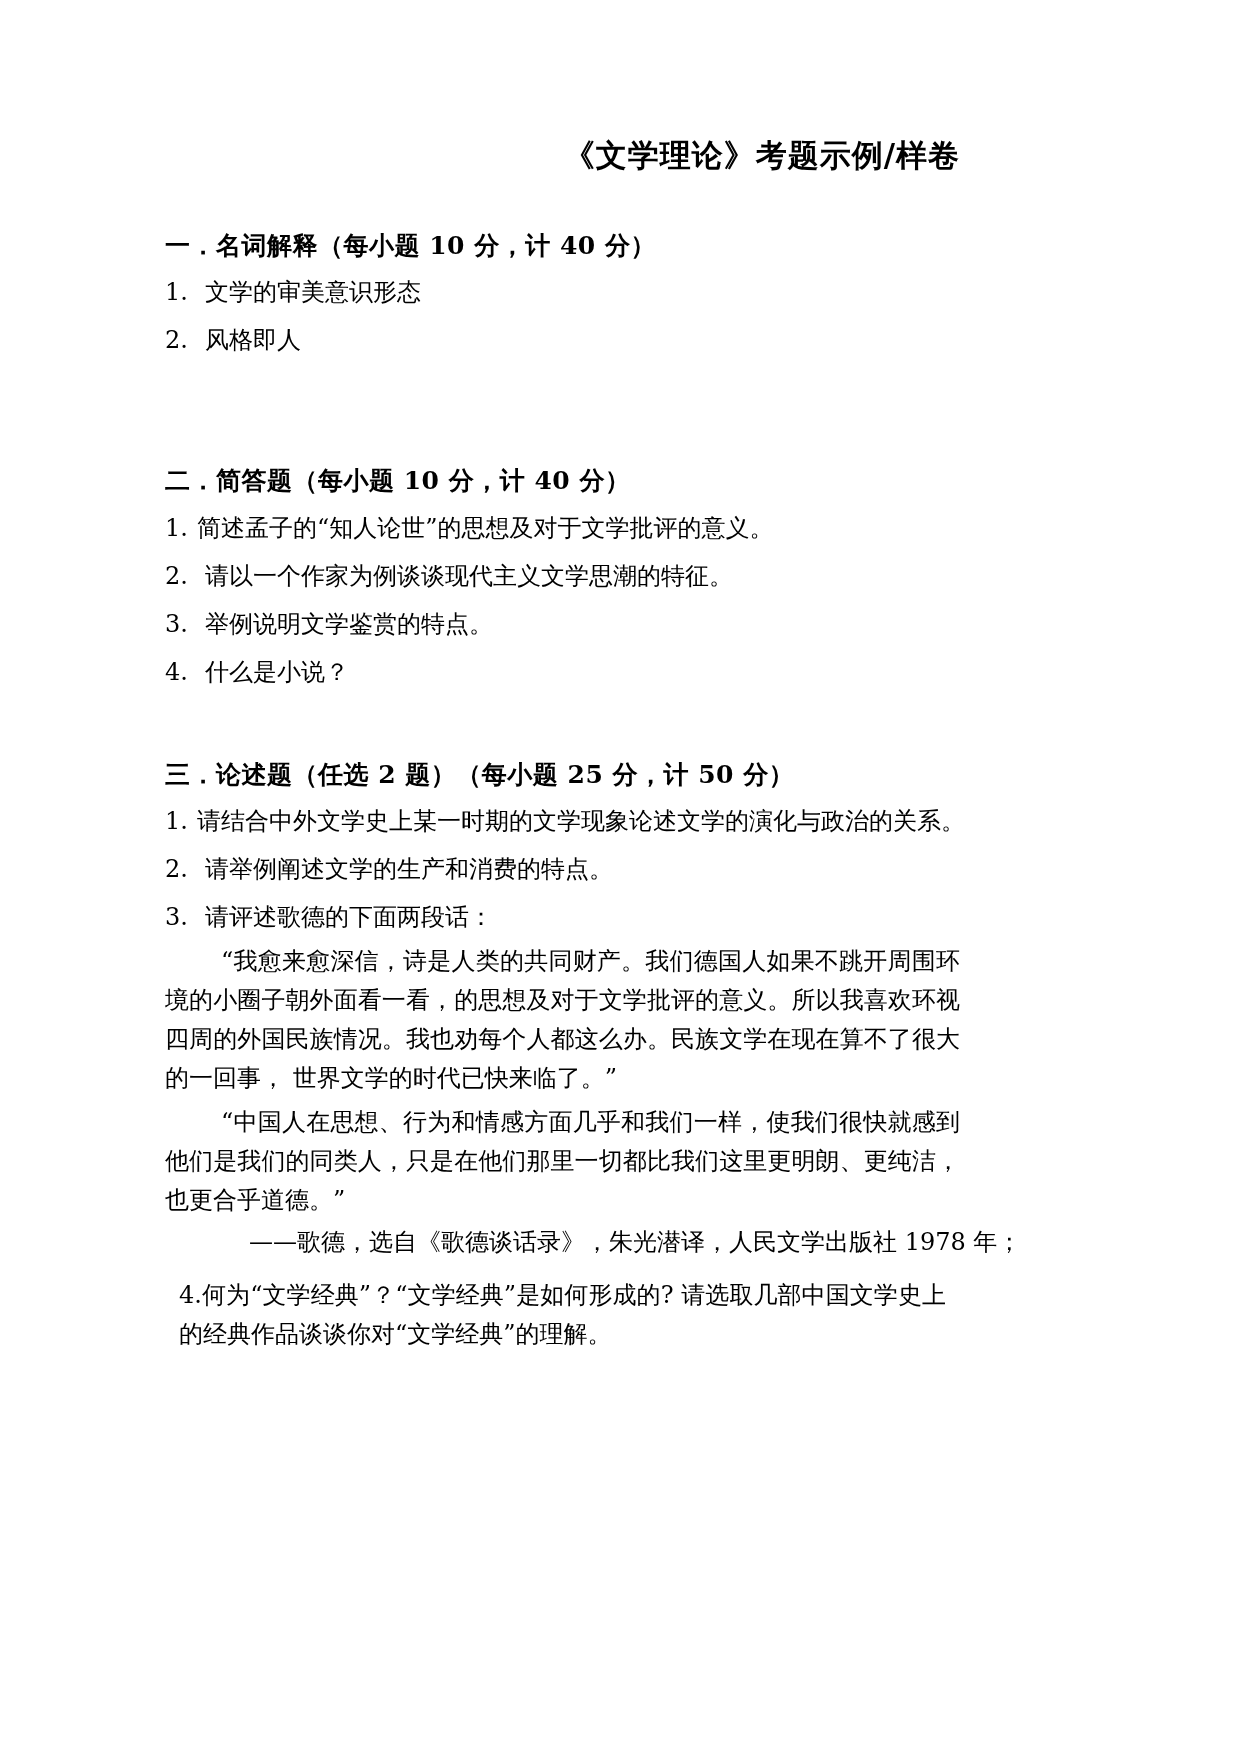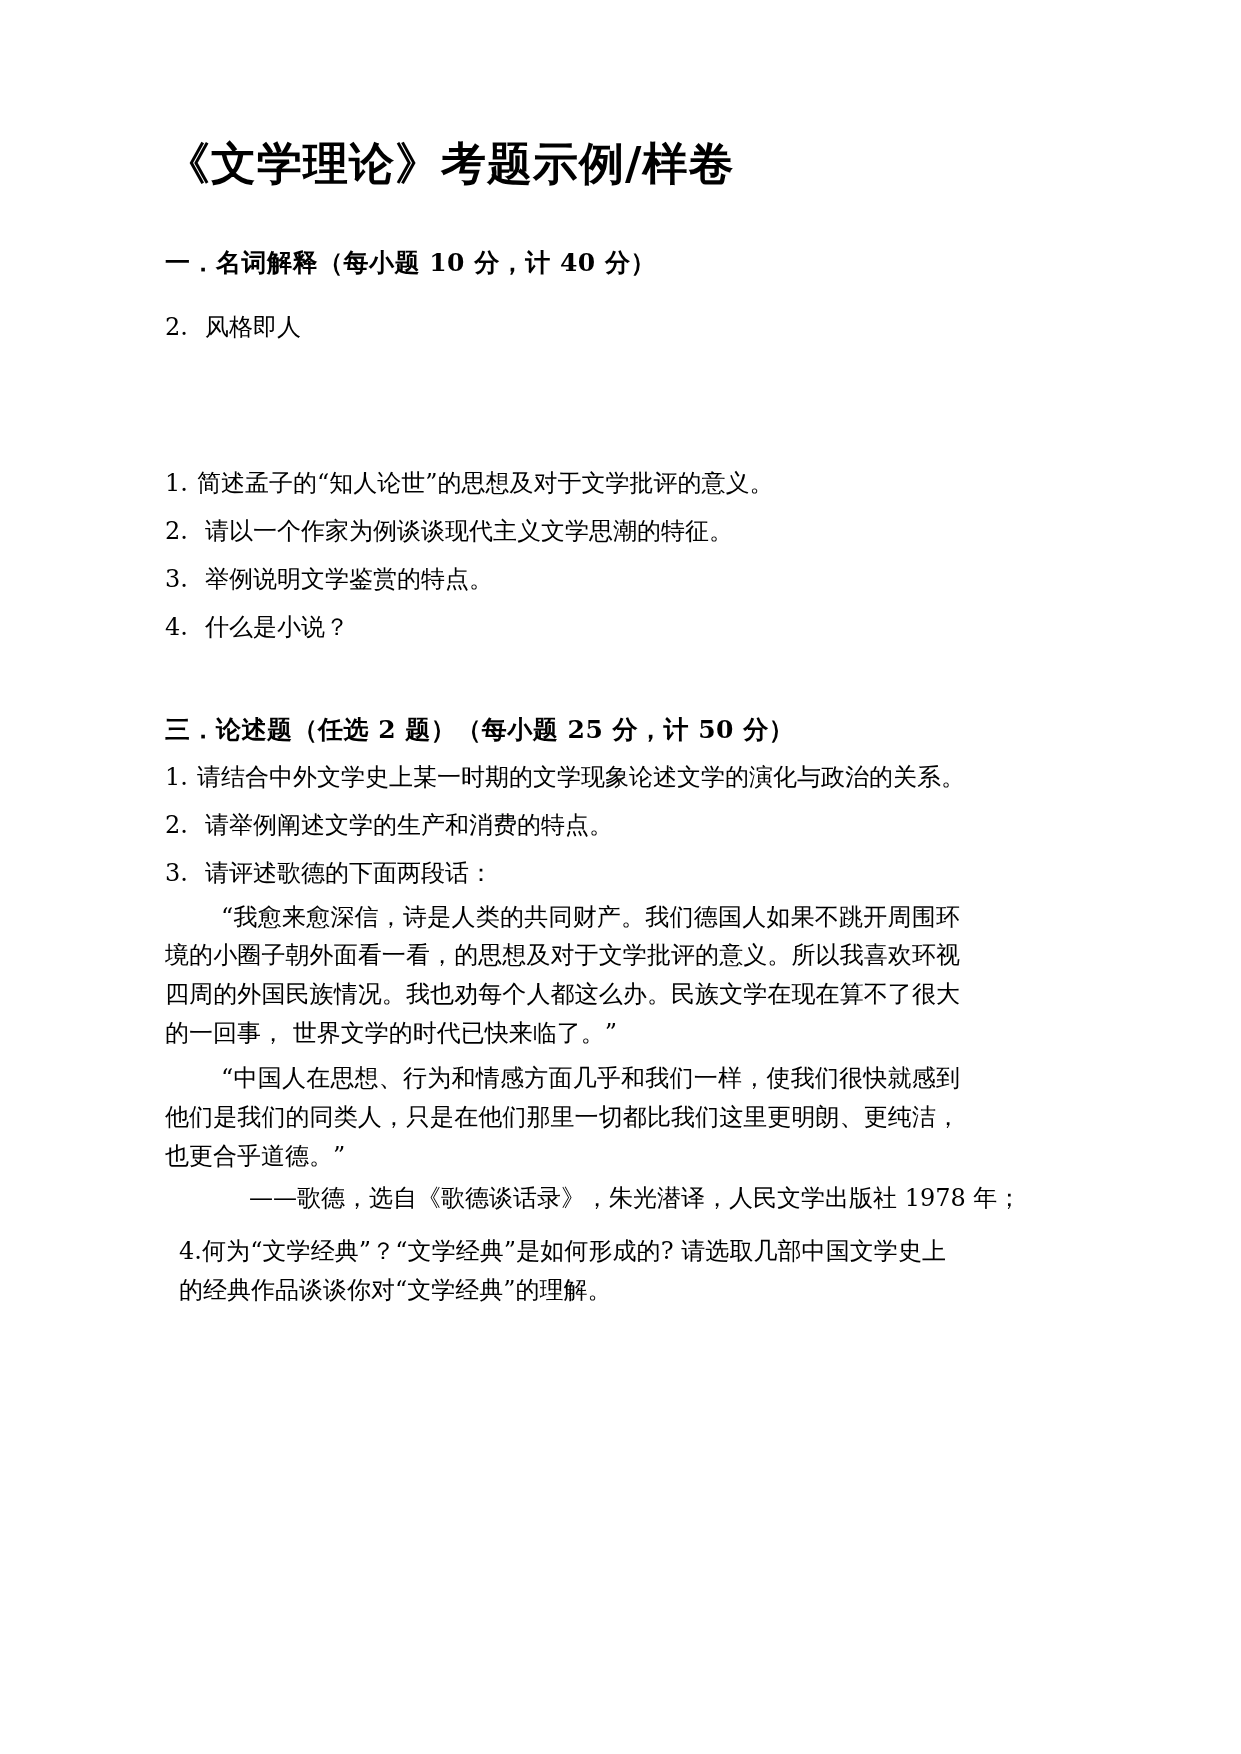--- a/index.html
+++ b/index.html
@@ -26,23 +26,23 @@
 
   
   #content {
     position: absolute;
     left: 165px;
     top: 0;
     width: 795px;
   }
 
   .doc-title {
-    text-align: left;
+    text-align: right;
     font-weight: bold;
-    font-size: 45px;
+    font-size: 31px;
     line-height: 1.2;
     letter-spacing: 1px;
     margin: 0;
     padding-top: 137px;
     padding-bottom: 0;
     font-family: "DejaVu Serif", "Liberation Serif", serif;
   }
 
   .section-heading {
     font-weight: bold;
@@ -114,34 +114,38 @@
   <div id="content">
 
     <h1 class="doc-title">《文学理论》考题示例/样卷</h1>
 
     <div class="sp-title-to-s1"></div>
 
     <div>
       <div class="section-heading">一．名词解释（每小题 10 分，计 40 分）</div>
       <div class="sp-head-to-item"></div>
 
+      <div class="item-line">
+        <span class="item-num">1.</span><span>文学的审美意识形态</span>
+      </div>
       <div class="gap-items"></div>
 
       <div class="item-line">
         <span class="item-num">2.</span><span>风格即人</span>
       </div>
       <div class="gap-items"></div>
 
       <div class="gap-items"></div>
 
     </div>
 
     <div class="sp-s1-to-s2"></div>
 
     <div>
+      <div class="section-heading">二．简答题（每小题 10 分，计 40 分）</div>
       <div class="sp-head-to-item"></div>
 
       <div class="item-line">
         <span class="item-num tight">1.</span><span>简述孟子的“知人论世”的思想及对于文学批评的意义。</span>
       </div>
       <div class="gap-items"></div>
 
       <div class="item-line">
         <span class="item-num">2.</span><span>请以一个作家为例谈谈现代主义文学思潮的特征。</span>
       </div>

